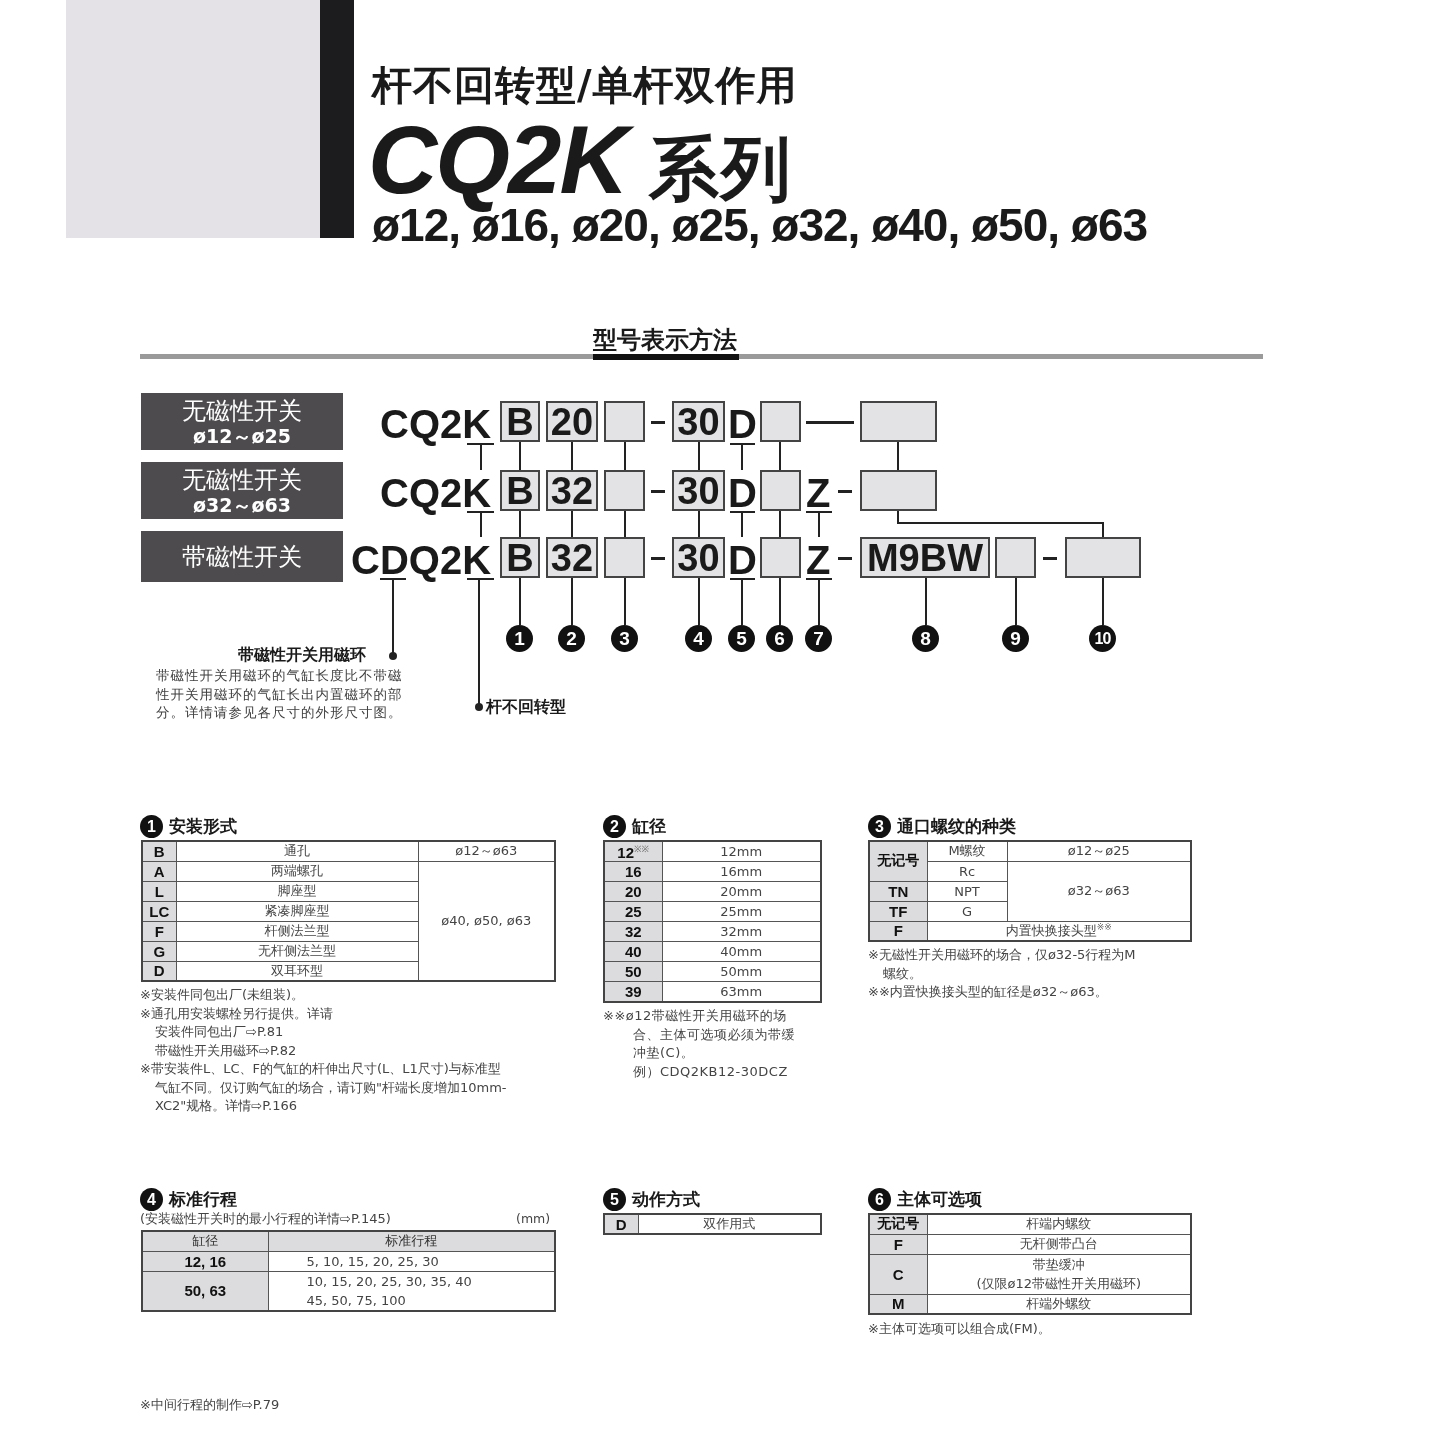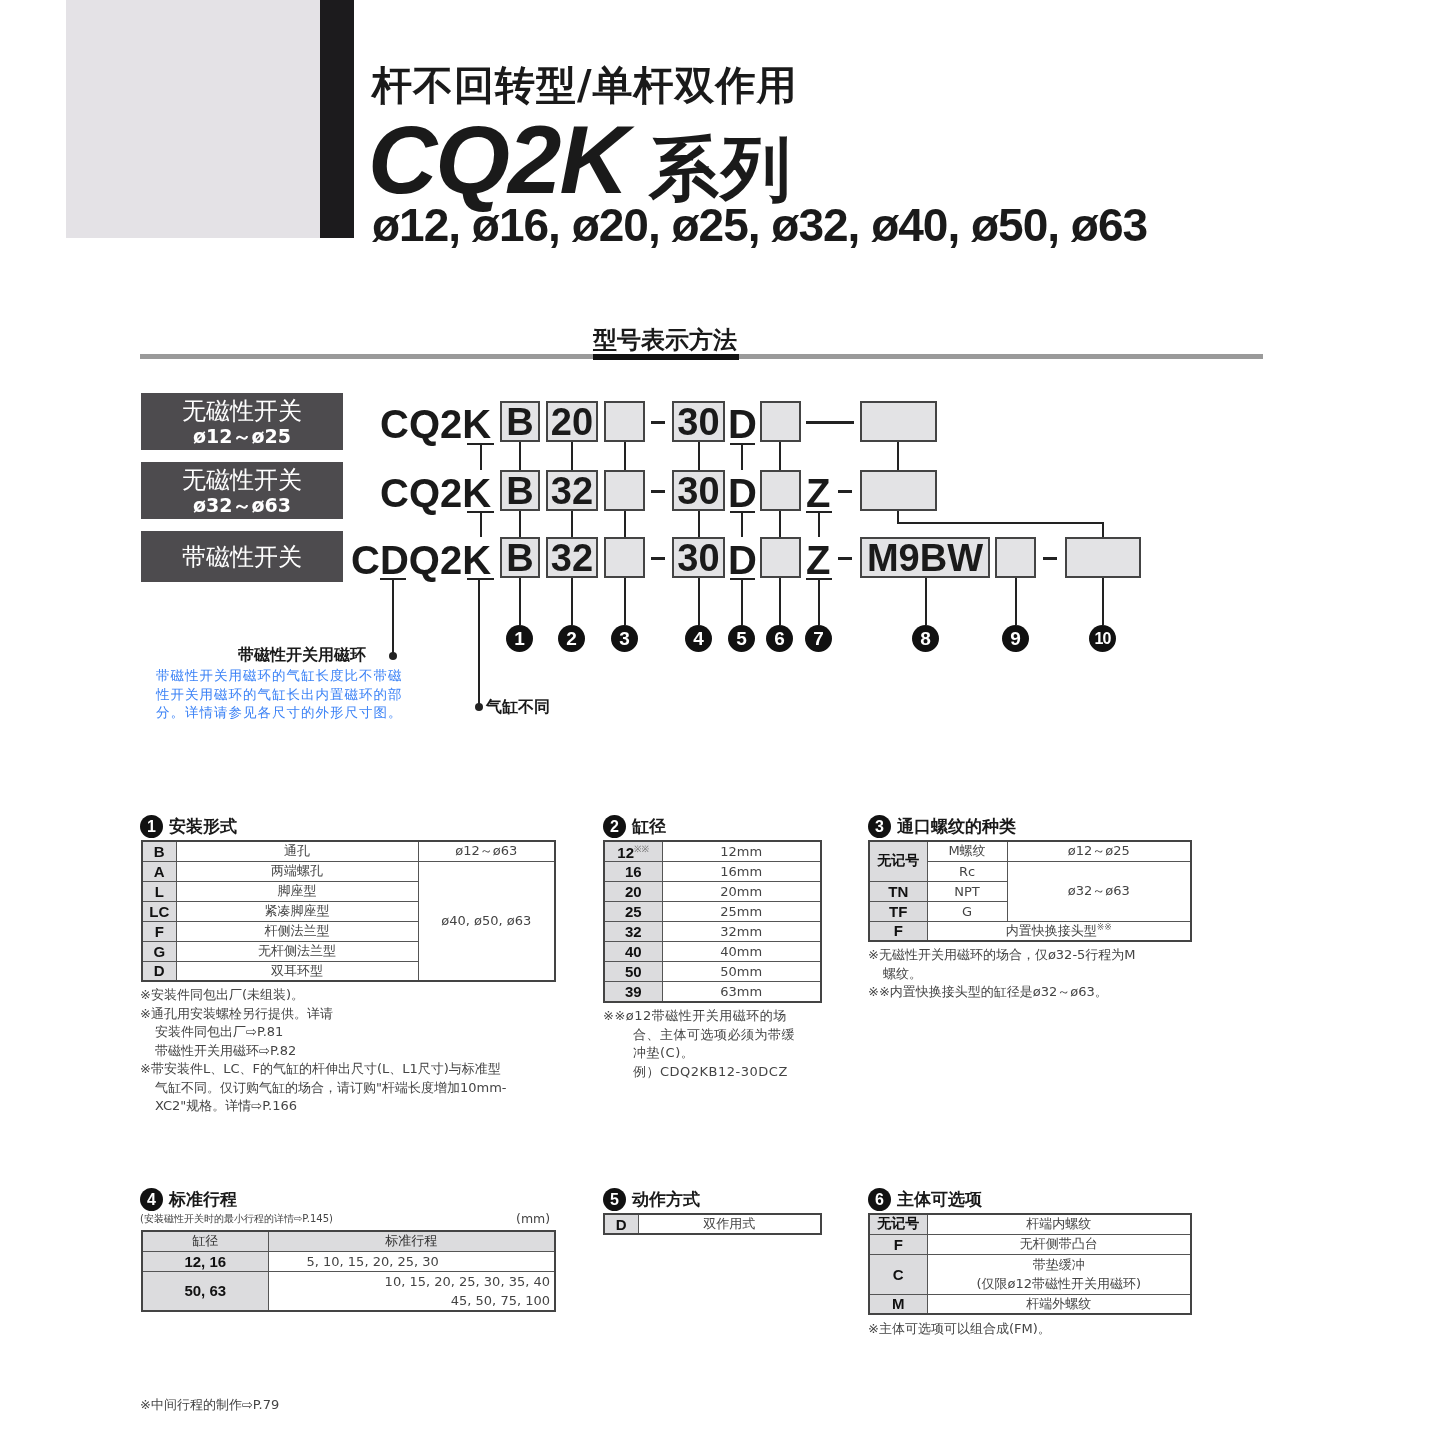--- a/index.html
+++ b/index.html
@@ -29,21 +29,21 @@
   .cbox { position: absolute; height: 41px; background: #e3e3e5; border: 2px solid #444; font-family: "Liberation Sans", sans-serif; font-size: 38px; font-weight: bold; text-align: center; line-height: 38px; }
   .cletter { position: absolute; font-family: "Liberation Sans", sans-serif; font-size: 40px; font-weight: bold; line-height: 1; }
   .uline { position: absolute; height: 2px; background: #222; }
   .vline { position: absolute; width: 2px; background: #222; }
   .hline { position: absolute; height: 2px; background: #222; }
   .dash { position: absolute; height: 3px; background: #222; }
   .num-circle { position: absolute; width: 27px; height: 27px; border-radius: 50%; background: #111; color: #fff; font-family: "Liberation Sans", sans-serif; font-weight: bold; font-size: 19px; text-align: center; line-height: 27px; }
   .dot { position: absolute; width: 8px; height: 8px; border-radius: 50%; background: #222; }
 
   .callout-title { position: absolute; left: 238px; top: 645px; font-size: 16px; font-weight: bold; }
-  .callout-text { position: absolute; left: 156px; top: 666px; width: 250px; font-size: 13.5px; line-height: 18.5px; color: #3b82f6; letter-spacing: 1px; }
+  .callout-text { position: absolute; left: 156px; top: 666px; width: 250px; font-size: 13.5px; line-height: 18.5px; color: #404040; letter-spacing: 1px; }
   .callout-rod { position: absolute; left: 486px; top: 697px; font-size: 16px; font-weight: bold; }
 
   
   .tbl-head { position: absolute; display: flex; align-items: center; font-size: 17px; font-weight: bold; }
   .tbl-head .circ { width: 23px; height: 23px; border-radius: 50%; background: #111; color: #fff; font-family: "Liberation Sans", sans-serif; font-size: 16px; text-align: center; line-height: 23px; margin-right: 6px; }
   table.spec { position: absolute; border-collapse: collapse; border: 2px solid #444; font-size: 13px; color: #444; }
   table.spec td { border: 1px solid #555; height: 20px; padding: 0 4px; text-align: center; }
   table.spec td.key { background: #dcdcde; font-family: "Liberation Sans", sans-serif; font-weight: bold; font-size: 15px; color: #111; }
   table.spec td.keyh { background: #dcdcde; font-weight: bold; font-size: 14px; color: #111; }
   table.spec td.hdr { background: #dcdcde; font-size: 13px; color: #333; }
@@ -164,21 +164,21 @@
 <div class="num-circle" style="left:912px;top:625px;">8</div>
 <div class="num-circle" style="left:1002px;top:625px;">9</div>
 <div class="num-circle" style="left:1089px;top:625px;font-size:16px;letter-spacing:-1px;">10</div>
 
 <div class="vline" style="left:392px;top:580px;height:76px;"></div>
 <div class="dot" style="left:389px;top:652px;"></div>
 <div class="callout-title">带磁性开关用磁环</div>
 <div class="callout-text">带磁性开关用磁环的气缸长度比不带磁性开关用磁环的气缸长出内置磁环的部分。详情请参见各尺寸的外形尺寸图。</div>
 <div class="vline" style="left:478px;top:580px;height:126px;"></div>
 <div class="dot" style="left:475px;top:703px;"></div>
-<div class="callout-rod">气缸不同</div>
+<div class="callout-rod">杆不回转型</div>
 
 <div class="tbl-head" style="left:140px;top:815px;">
   <span class="circ">1</span>
   <span>安装形式</span>
 </div>
 <table class="spec" style="left:141px;top:840px;width:415px;">
   <tbody>
       <tr>
         <td class="key" style="width:34px;">B</td>
         <td style="width:242px;">通孔</td>
@@ -300,35 +300,35 @@
 <div class="note" style="left:868px;top:946px;width:330px;">
   <span style="display:block">※无磁性开关用磁环的场合，仅ø32-5行程为M</span>
   <span class="ind">螺纹。</span>
   <span style="display:block">※※内置快换接头型的缸径是ø32～ø63。</span>
 </div>
 
 <div class="tbl-head" style="left:140px;top:1188px;">
   <span class="circ">4</span>
   <span>标准行程</span>
 </div>
-<div class="note" style="left:140px;top:1210px;font-size:10px;">(安装磁性开关时的最小行程的详情⇨P.145)</div>
+<div class="note" style="left:140px;top:1210px;font-size:13px;">(安装磁性开关时的最小行程的详情⇨P.145)</div>
 <div class="note" style="left:516px;top:1210px;font-size:12.5px;">(mm)</div>
 <table class="spec" style="left:141px;top:1230px;width:415px;">
   <tbody>
       <tr>
         <td class="hdr" style="width:126px;">缸径</td>
         <td class="hdr">标准行程</td>
       </tr>
   <tr>
         <td class="key">12, 16</td>
         <td style="text-align:left;padding-left:38px;">5, 10, 15, 20, 25, 30</td>
       </tr>
   <tr>
         <td class="key" style="height:40px;">50, 63</td>
-        <td style="text-align:right;padding-left:38px;line-height:19px;">
+        <td style="text-align:left;padding-left:38px;line-height:19px;">
           <span style="display:block">10, 15, 20, 25, 30, 35, 40</span>
           <span style="display:block">45, 50, 75, 100</span>
         </td>
       </tr>
 </tbody>
   </table>
 <div class="note" style="left:140px;top:1396px;">※中间行程的制作⇨P.79</div>
 
 <div class="tbl-head" style="left:603px;top:1188px;">
   <span class="circ">5</span>

